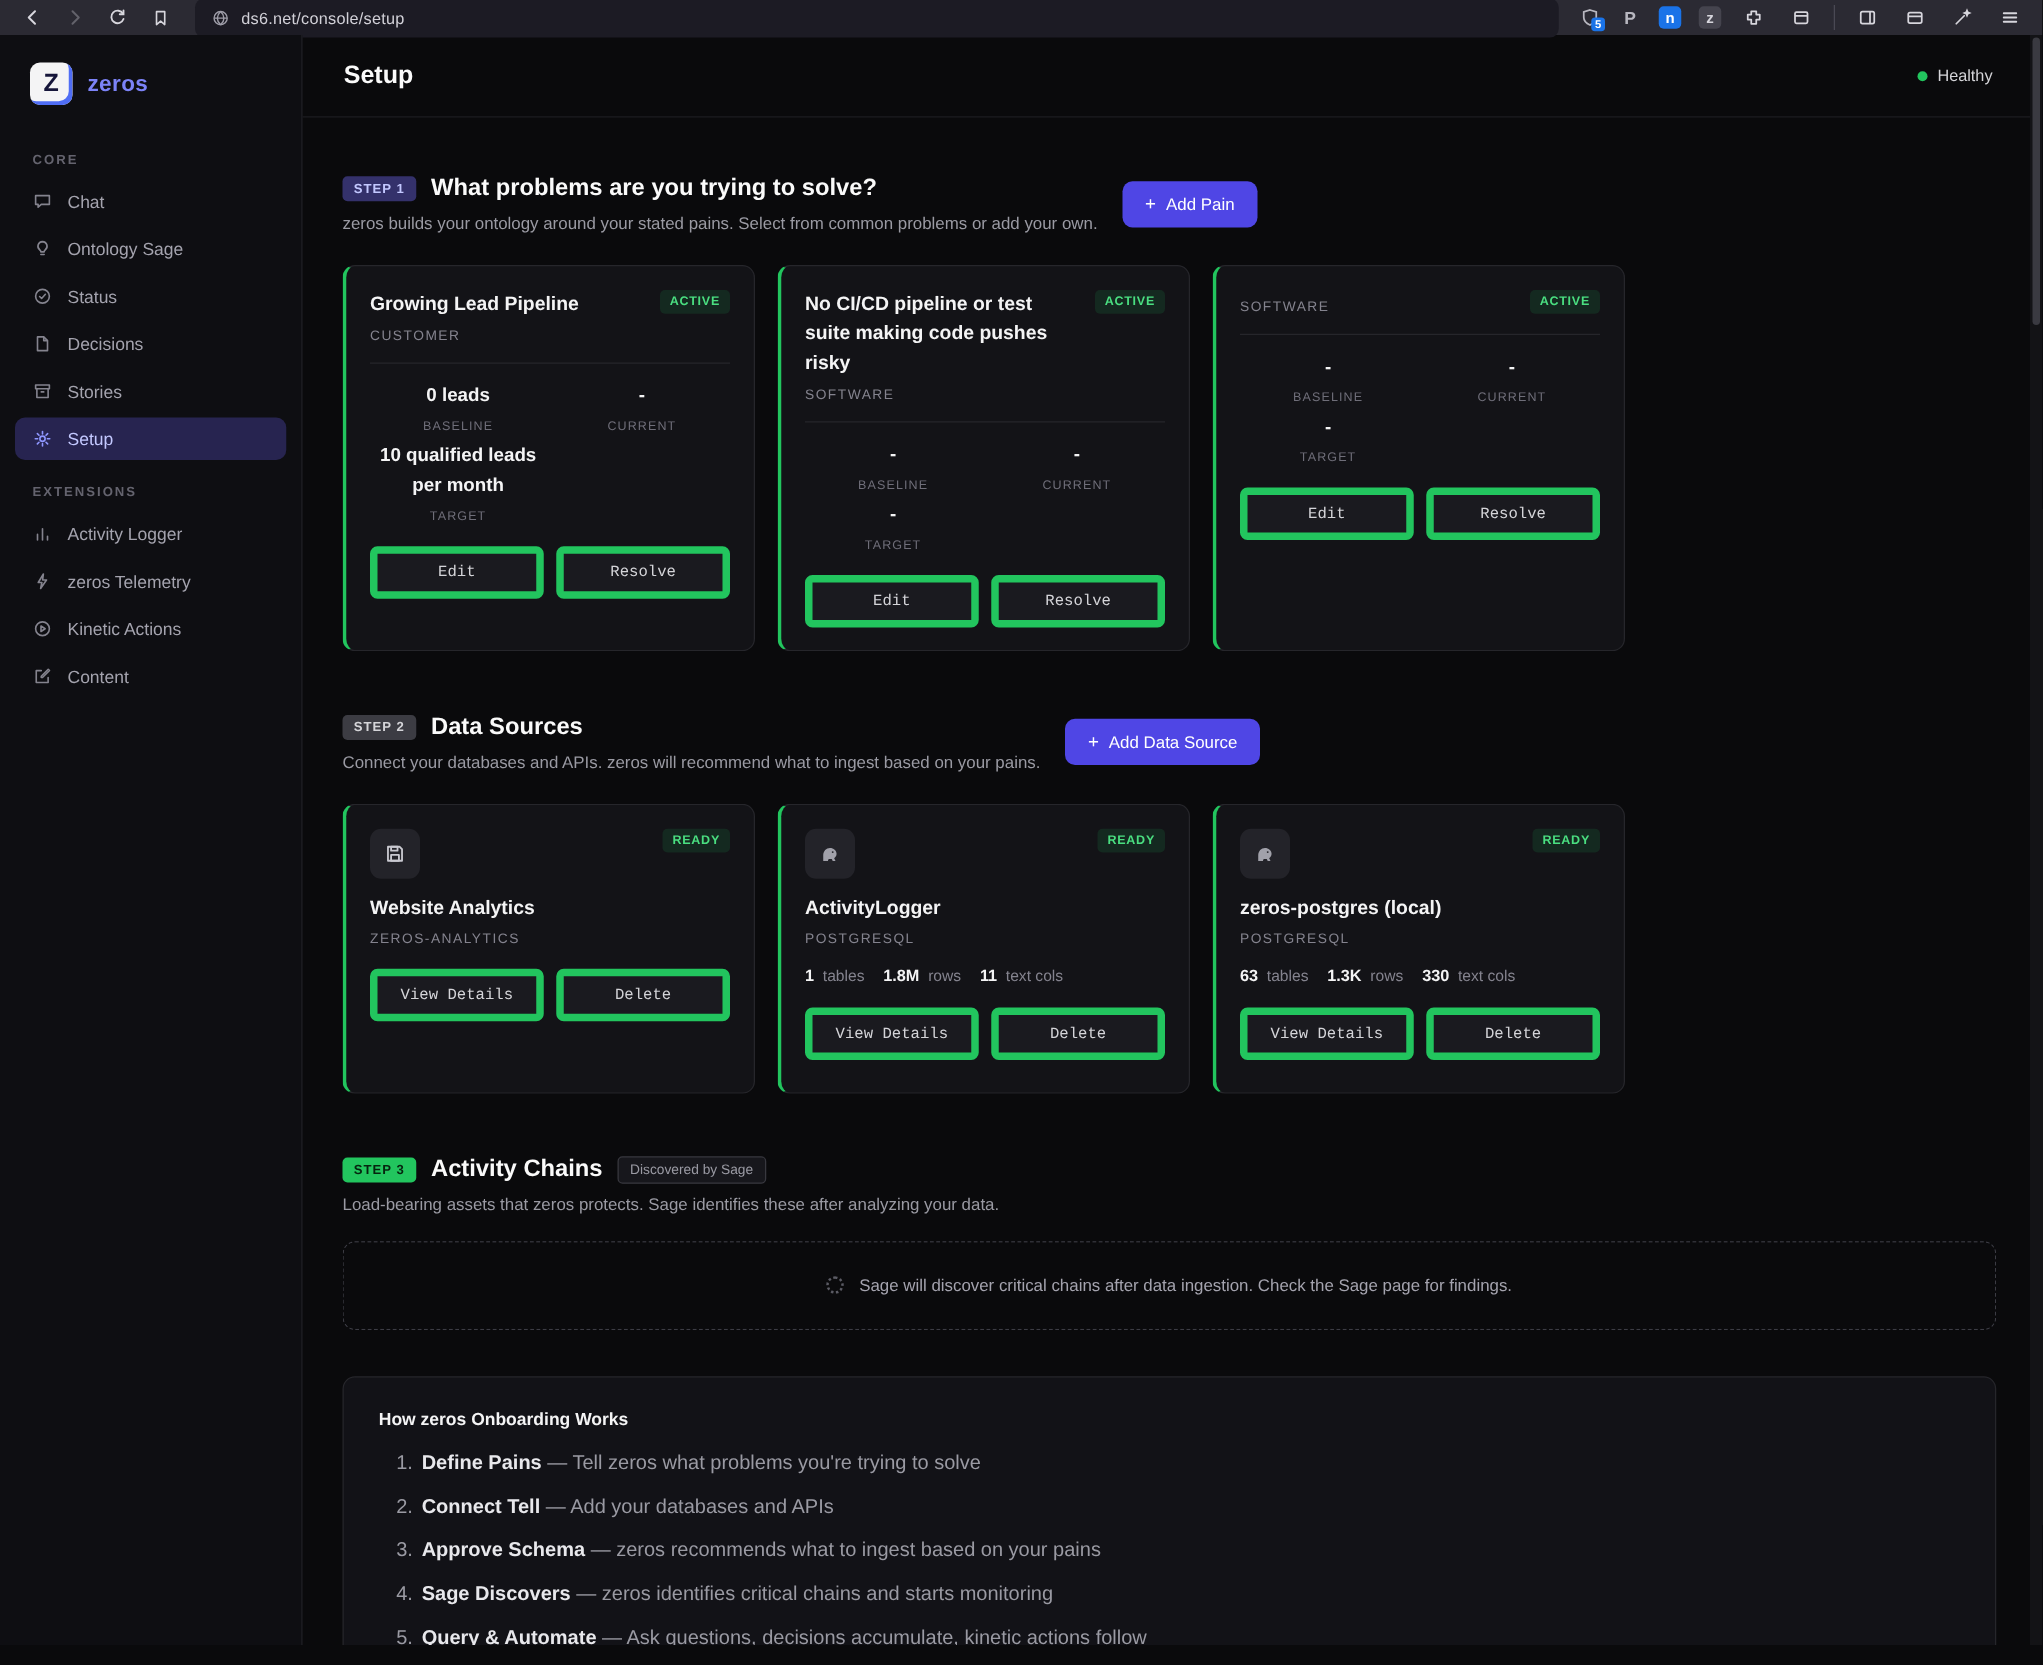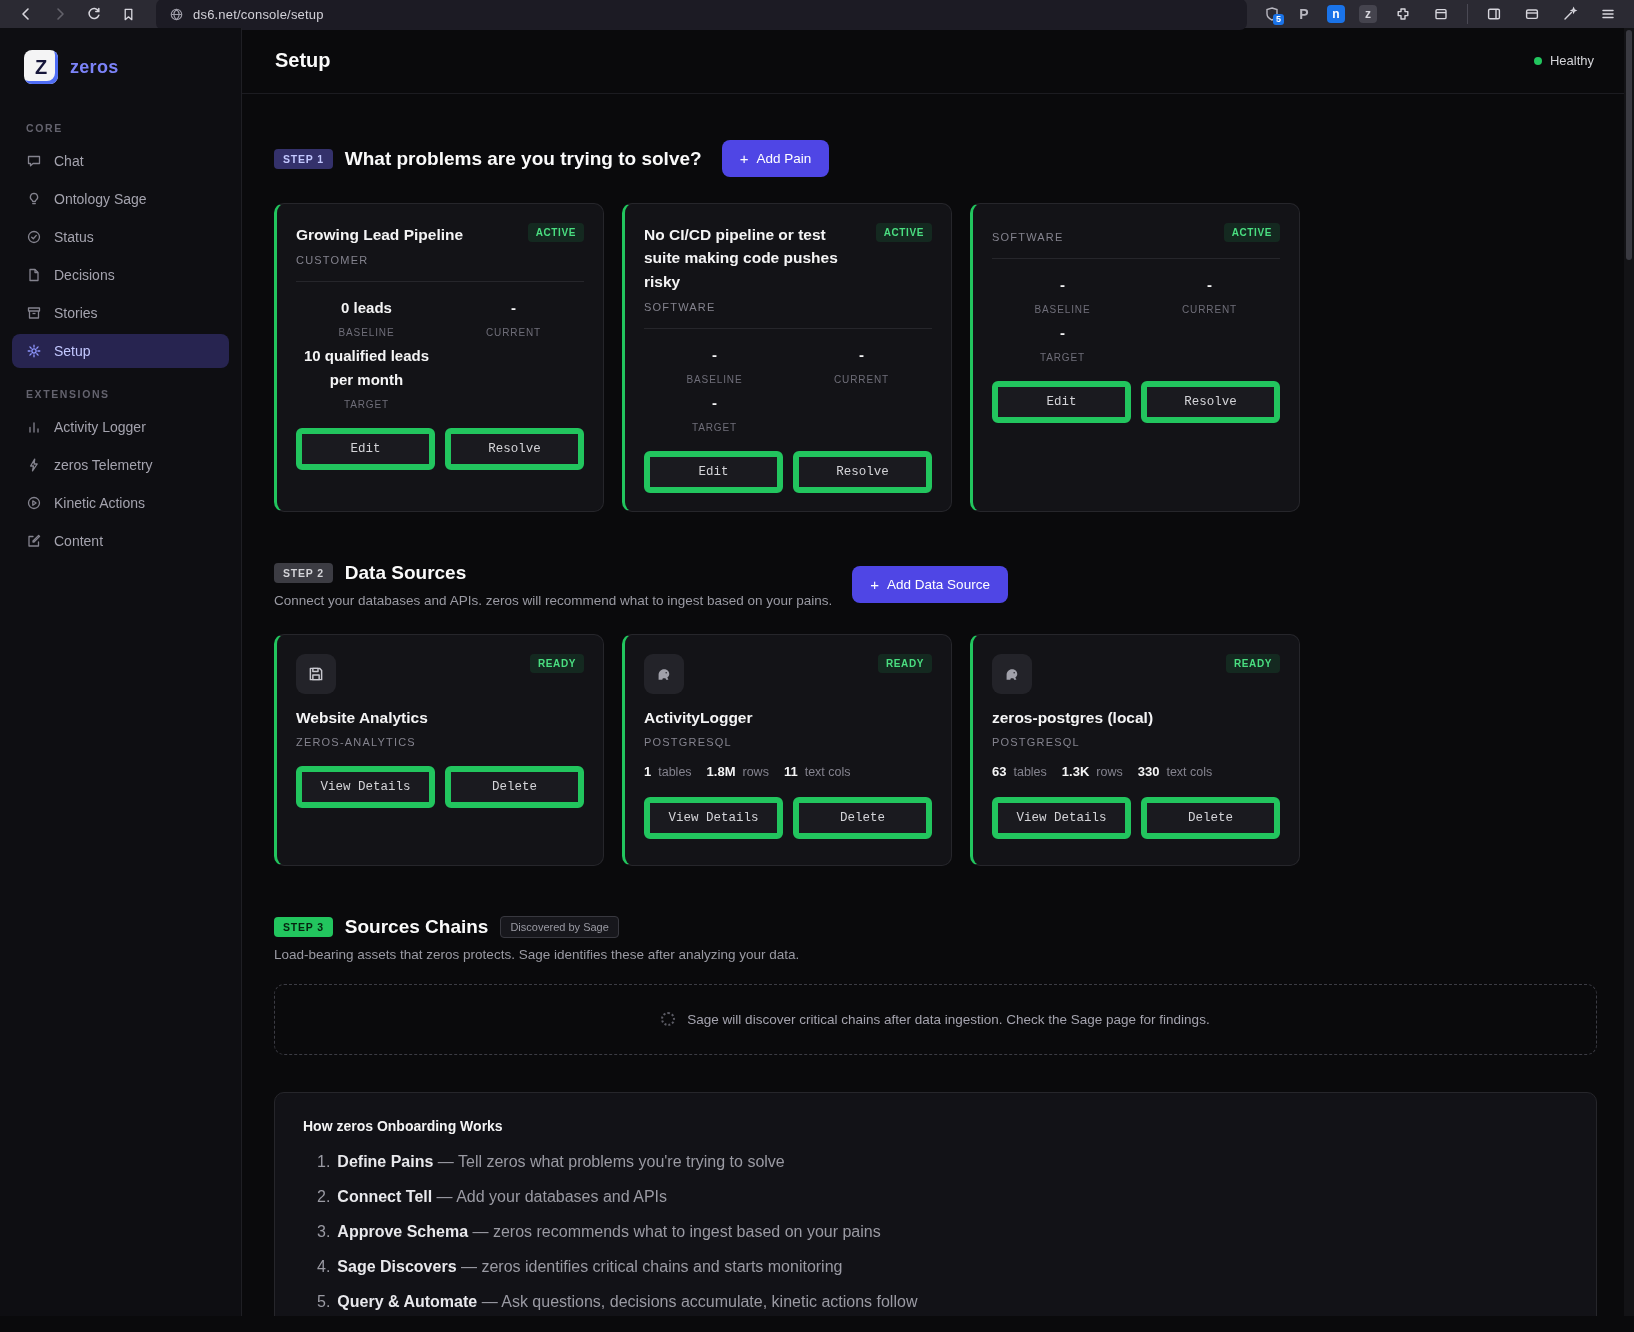--- a/index.html
+++ b/index.html
@@ -321,20 +321,21 @@
 
     <div class="content">
 
       <section>
         <div class="section-head">
           <div>
             <div class="title-row">
               <span class="step-badge indigo">STEP 1</span>
               <h2 class="sec-title">What problems are you trying to solve?</h2>
             </div>
+            <p class="sec-sub">zeros builds your ontology around your stated pains. Select from common problems or add your own.</p>
           </div>
           <button class="btn-primary">
             <span class="plus">+</span>
             <span>Add Pain</span>
           </button>
         </div>
 
         <div class="grid3">
 
           <div class="card pain-card">
@@ -513,21 +514,21 @@
             </div>
           </div>
         </div>
       </section>
 
       <section class="gap-sec">
         <div class="section-head" style="margin-bottom:22px;">
           <div>
             <div class="title-row">
               <span class="step-badge green">STEP 3</span>
-              <h2 class="sec-title">Sources Chains</h2>
+              <h2 class="sec-title">Activity Chains</h2>
               <span class="tag-pill">Discovered by Sage</span>
             </div>
             <p class="sec-sub">Load-bearing assets that zeros protects. Sage identifies these after analyzing your data.</p>
           </div>
         </div>
         <div class="empty-box">
           <span class="spinner"></span>
           <span class="empty-text">Sage will discover critical chains after data ingestion. Check the Sage page for findings.</span>
         </div>
       </section>

